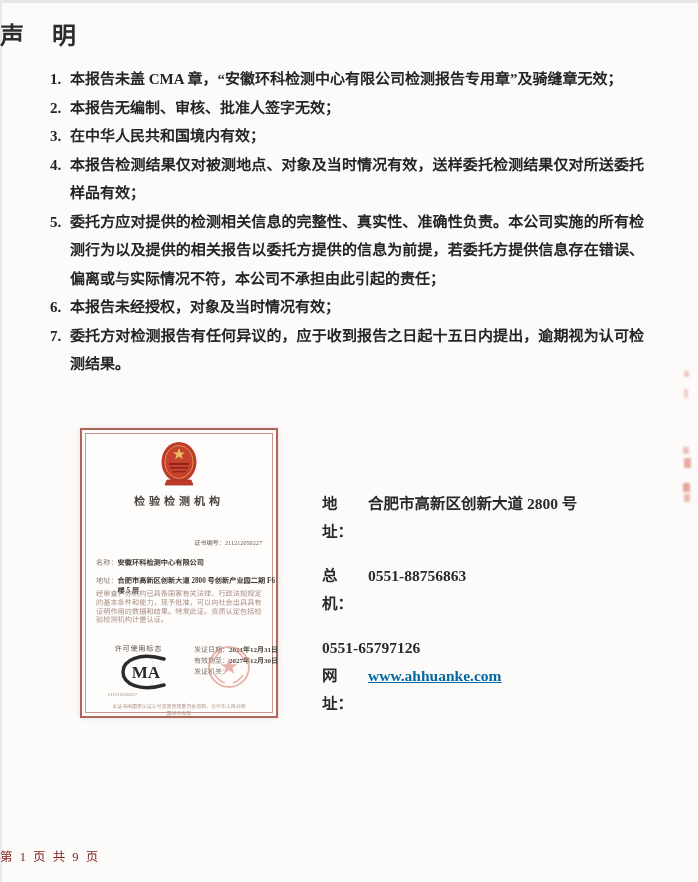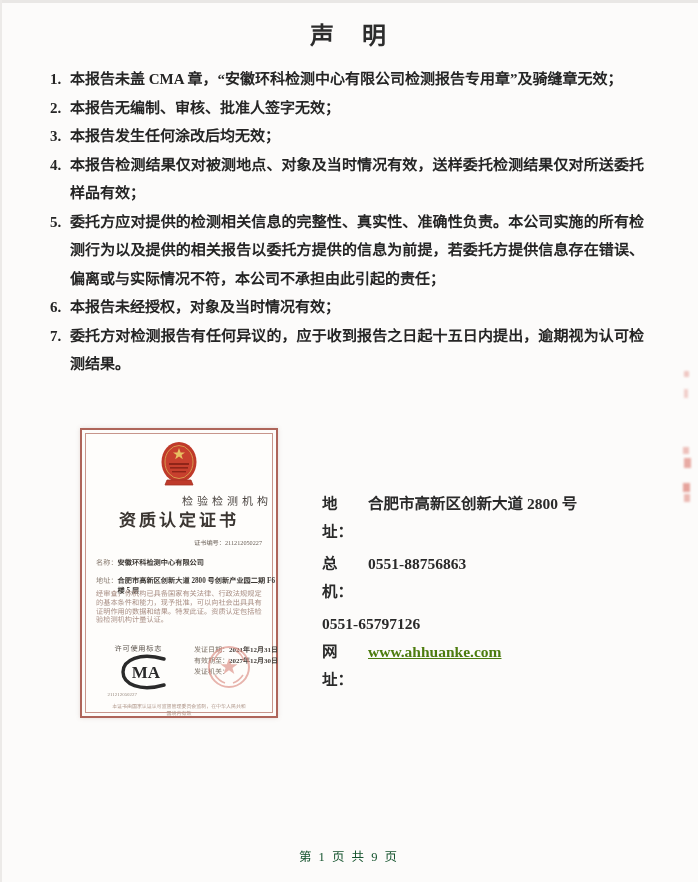--- a/index.html
+++ b/index.html
@@ -7,21 +7,21 @@
     width:698px;height:882px;position:relative;overflow:hidden;
     background:#fcfbfa;
     font-family:"Liberation Serif","DejaVu Serif",serif;
     color:#222;
   }
   .page-edge-top{position:absolute;left:0;top:0;width:698px;height:3px;background:#e9e7e5;}
   .page-edge-left{position:absolute;left:0;top:0;width:2px;height:882px;background:#eceae8;}
 
   
   .doc-title{
-    position:absolute;left:0;top:16px;width:698px;text-align:center;
+    position:absolute;left:0;top:16px;width:698px;
     font-size:24px;font-weight:700;color:#2c2c2c;letter-spacing:2px;
   }
 
   
   .statements{position:absolute;left:50px;top:65px;width:598px;}
   .stmt{display:flex;font-size:15px;font-weight:600;line-height:28.5px;color:#252525;}
   .stmt-num{width:20px;flex:0 0 20px;}
   .stmt-text{width:574px;text-align:justify;font-family:Liberation Serif, serif;}
 
   
@@ -29,22 +29,22 @@
     position:absolute;left:80px;top:428px;width:198px;height:290px;
     box-sizing:border-box;border:2px solid #ae655a;padding:3px;
     background:#fdfcfa;box-shadow:0 0 4px rgba(160,120,110,0.25);
   }
   .cert-inner{
     position:relative;box-sizing:border-box;width:100%;height:100%;
     border:1px solid #c7958b;background:#fefdfb;
   }
   .cert-emblem{position:absolute;left:50%;top:7px;transform:translateX(-50%);}
   .cert-orgtype{
-    position:absolute;left:0;top:58px;width:100%;text-align:right;
-    font-size:11px;font-weight:400;letter-spacing:4px;color:#4a4440;
+    position:absolute;left:0;top:58px;width:100%;text-align:center;
+    font-size:11px;font-weight:700;letter-spacing:4px;color:#4a4440;
   }
   .cert-title{
     position:absolute;left:0;top:72px;width:100%;text-align:center;
     font-size:17px;font-weight:700;letter-spacing:3px;color:#3a3531;
   }
   .cert-no{
     position:absolute;left:0;top:104px;width:176px;text-align:right;
     font-size:10px;color:#6b6158;transform:scale(0.62);transform-origin:right top;
   }
   .cert-row{position:absolute;display:flex;transform:scale(0.72);transform-origin:left top;width:138%;}
@@ -73,36 +73,36 @@
     position:absolute;left:-30px;top:268px;width:246px;text-align:center;
     font-size:9px;color:#b29a8e;transform:scale(0.55);transform-origin:center top;
   }
   .cert-seal{position:absolute;left:120px;top:210px;opacity:0.6;}
 
   
   .contact{position:absolute;left:322px;top:490px;width:330px;}
   .contact-row{display:flex;font-size:15.5px;font-weight:700;color:#2a2a2a;line-height:28px;}
   .contact-label{flex:0 0 46px;}
   .addr2{padding-left:46px;}
-  .contact .website-link{color:#4d7c0f;text-decoration:underline;font-weight:700;}
-  .contact-row.spaced{margin-top:4px;}
+  .contact .website-link{color:#0369a1;text-decoration:underline;font-weight:700;}
+  .contact-row.spaced{margin-top:16px;}
 
   
   .edge-mark{position:absolute;background:#d96a5e;filter:blur(1.2px);}
   .em1{left:684px;top:371px;width:5px;height:6px;opacity:.35;}
   .em2{left:684px;top:389px;width:4px;height:9px;opacity:.30;}
   .em3{left:683px;top:447px;width:6px;height:7px;opacity:.40;}
   .em4{left:684px;top:458px;width:7px;height:10px;opacity:.55;}
   .em5{left:683px;top:483px;width:7px;height:9px;opacity:.60;}
   .em6{left:684px;top:494px;width:6px;height:8px;opacity:.45;}
 
   
   .page-footer{
-    position:absolute;left:0;top:846px;width:698px;text-align:center;
-    font-size:12.5px;color:#14532d;letter-spacing:2px;
+    position:absolute;left:0;top:846px;width:698px;text-align:left;
+    font-size:12.5px;color:#7f1d1d;letter-spacing:2px;
   }
 </style>
 </head>
 <body>
 
 <div class="page-edge-top"></div>
 <div class="page-edge-left"></div>
 
 <div class="doc-title">声　明</div>
 
@@ -110,21 +110,21 @@
   <div class="stmt">
     <span class="stmt-num">1.</span>
     <span class="stmt-text">本报告未盖 CMA 章，“安徽环科检测中心有限公司检测报告专用章”及骑缝章无效；</span>
   </div>
   <div class="stmt">
     <span class="stmt-num">2.</span>
     <span class="stmt-text">本报告无编制、审核、批准人签字无效；</span>
   </div>
   <div class="stmt">
     <span class="stmt-num">3.</span>
-    <span class="stmt-text">本报告发生任何涂改后均无效；</span>
+    <span class="stmt-text">在中华人民共和国境内有效；</span>
   </div>
   <div class="stmt">
     <span class="stmt-num">4.</span>
     <span class="stmt-text">本报告检测结果仅对被测地点、对象及当时情况有效，送样委托检测结果仅对所送委托样品有效；</span>
   </div>
   <div class="stmt">
     <span class="stmt-num">5.</span>
     <span class="stmt-text">委托方应对提供的检测相关信息的完整性、真实性、准确性负责。本公司实施的所有检测行为以及提供的相关报告以委托方提供的信息为前提，若委托方提供信息存在错误、偏离或与实际情况不符，本公司不承担由此引起的责任；</span>
   </div>
   <div class="stmt">
@@ -146,21 +146,20 @@
         <ellipse cx="20" cy="21" rx="14" ry="16.5" fill="#c8402e" stroke="#d89a4e" stroke-width="1"></ellipse>
         <polygon points="20,7 21.6,11.4 26,11.4 22.5,14 23.8,18.2 20,15.6 16.2,18.2 17.5,14 14,11.4 18.4,11.4" fill="#e8c062"></polygon>
         <rect x="10" y="22" width="20" height="2" fill="#8f2418"></rect>
         <rect x="11" y="26" width="18" height="1.6" fill="#8f2418"></rect>
         <rect x="13" y="30" width="14" height="1.4" fill="#8f2418"></rect>
         <path d="M8 39 L32 39 L34 44 L6 44 Z" fill="#bf3a2a" stroke="#a53122" stroke-width="0.8"></path>
       </svg>
     </div>
 
     <div class="cert-orgtype">检验检测机构</div>
-    <div class="cert-title">资质认定证书</div>
     <div class="cert-no">证书编号：211212050227</div>
 
     <div class="cert-row" style="left:10px;top:122px;">
       <span class="cert-row-label">名称：</span>
       <span class="cert-row-val">安徽环科检测中心有限公司</span>
     </div>
     <div class="cert-row" style="left:10px;top:140px;">
       <span class="cert-row-label">地址：</span>
       <span class="cert-row-val">合肥市高新区创新大道 2800 号创新产业园二期 F6 楼 5 层</span>
     </div>

